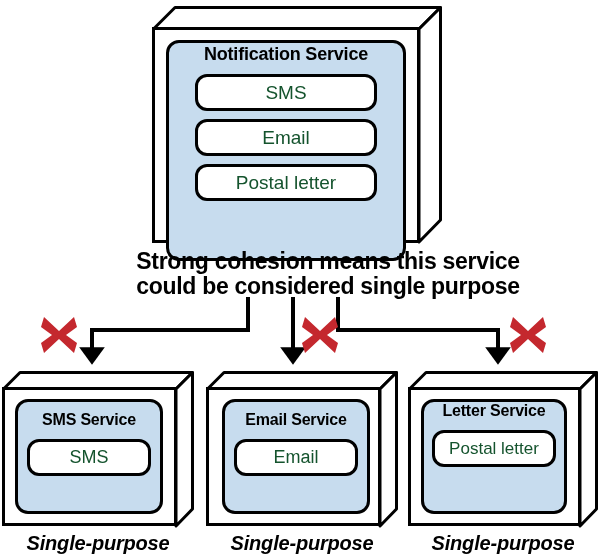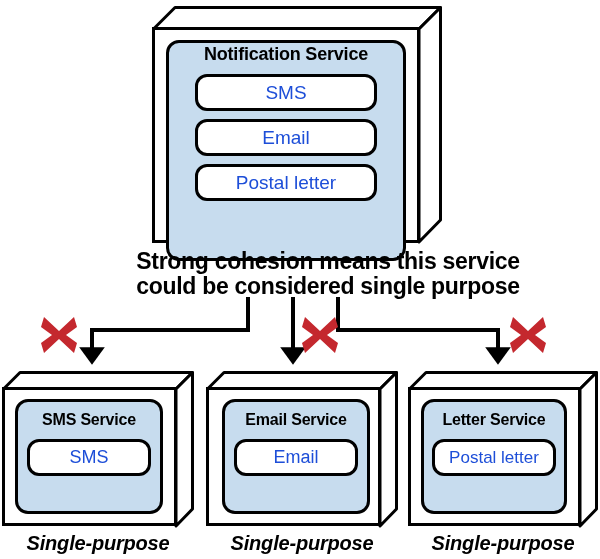--- a/index.html
+++ b/index.html
@@ -62,21 +62,21 @@
 
   
   .pill {
     box-sizing: border-box;
     background: #ffffff;
     border: 3px solid #000000;
     border-radius: 12px;
     display: flex;
     align-items: center;
     justify-content: center;
-    color: #1d4ed8;
+    color: #14532d;
     white-space: nowrap;
   }
 
   
   .caption {
     position: absolute;
     width: 600px;
     left: 0;
     text-align: center;
     font-weight: bold;
@@ -205,21 +205,21 @@
   </div>
   <div class="sp-label" style="left:206px; top:532px; width:192px; font-size:20px;">Single-purpose</div>
 
   <div class="box3d" style="left:408px; top:371px; width:190px; height:157px;">
     <svg class="bevel-svg" width="190" height="157" viewBox="0 0 190 157">
       <polygon points="1.5,18 18,1.5 188.5,1.5 172,18" fill="#ffffff" stroke="#000000" stroke-width="3" stroke-linejoin="round"></polygon>
       <polygon points="172,18 188.5,1.5 188.5,138 172,155" fill="#ffffff" stroke="#000000" stroke-width="3" stroke-linejoin="round"></polygon>
     </svg>
     <div class="face" style="top:16px; width:173px; height:139px;"></div>
 
-    <div class="service-panel" style="left:13px; top:28px; width:146px; height:115px; padding-top:9px;">
+    <div class="service-panel" style="left:13px; top:28px; width:146px; height:115px; ">
       <div class="service-title" style="font-size:16px; margin-bottom:10px;">Letter Service</div>
       <div class="pill" style="width:124px; height:37px; font-size:17px;">
         <span>Postal letter</span>
       </div>
     </div>
   </div>
   <div class="sp-label" style="left:408px; top:532px; width:190px; font-size:20px;">Single-purpose</div>
 
 </div>
 

